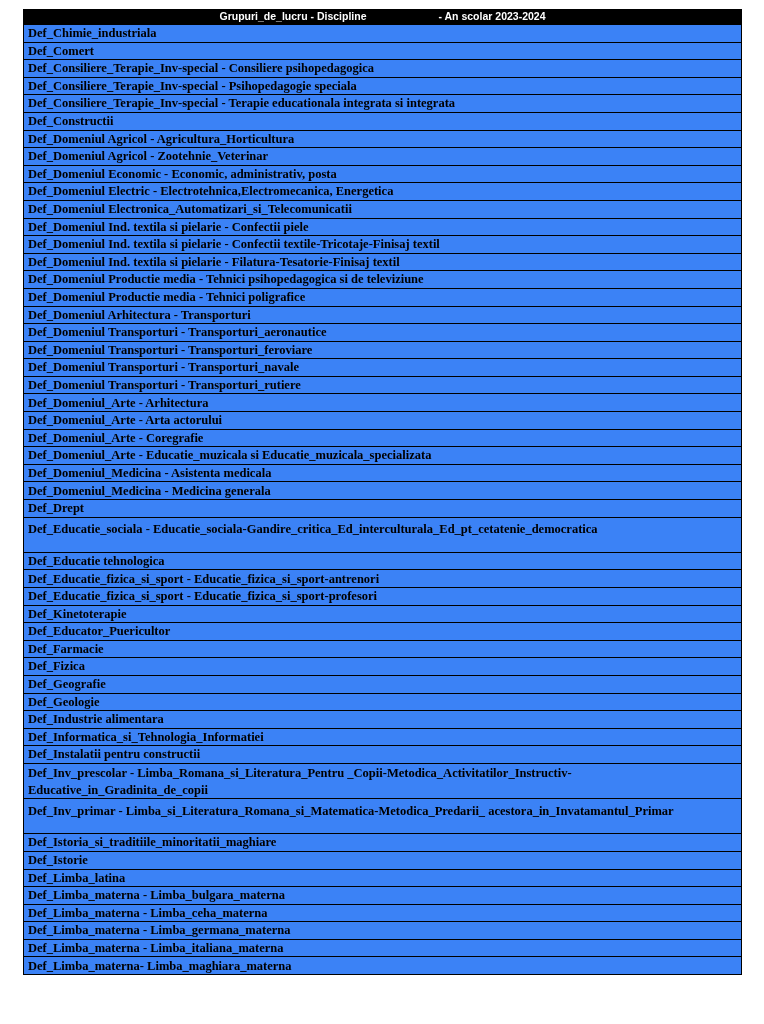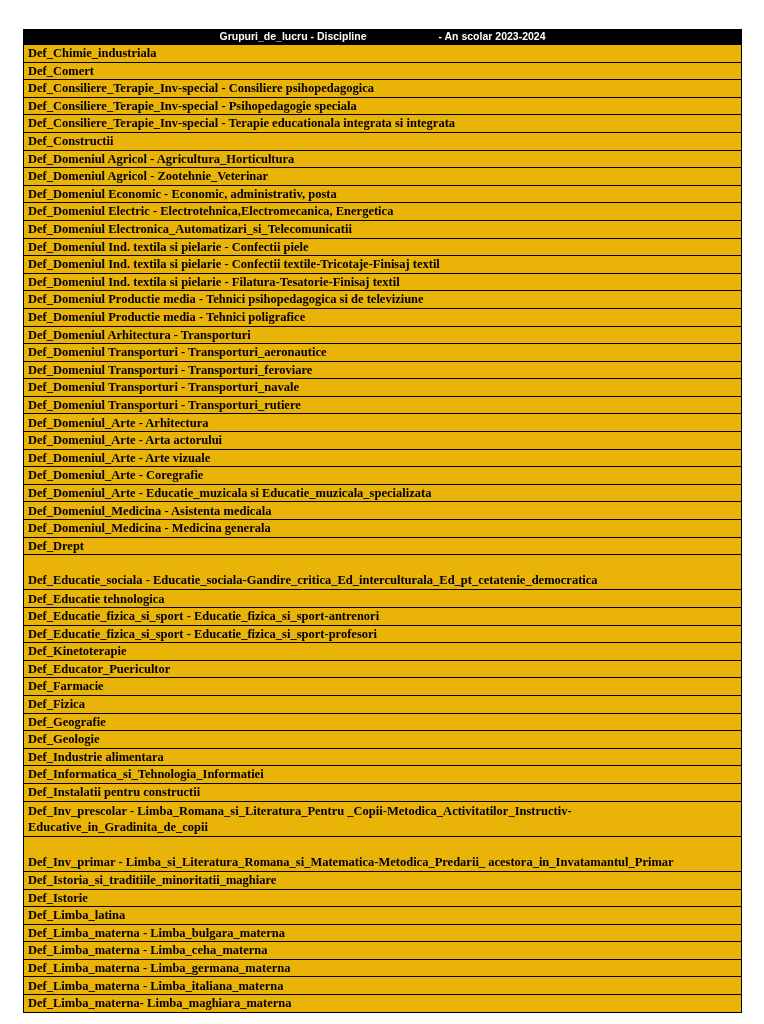--- a/index.html
+++ b/index.html
@@ -24,47 +24,46 @@
     color: #ffffff;
     height: 15px;
     display: flex;
     justify-content: center;
     align-items: center;
     gap: 72px;
     font-family: "Liberation Sans", sans-serif;
     font-weight: bold;
     font-size: 10.5px;
     line-height: 15px;
-    margin-top: 20px;
   }
   .table {
     border-top: 1px solid #000000;
   }
   .row {
     box-sizing: border-box;
     border: 1px solid #000000;
     border-top: none;
     min-height: 17.6px;
     display: flex;
     align-items: center;
     padding: 0 4px;
-    background: #eab308;
+    background: #3b82f6;
     cursor: pointer;
   }
   .row span {
     font-weight: bold;
     font-size: 12.5px;
     line-height: 16.4px;
     color: #000000;
     letter-spacing: 0;
   }
   .row.tall {
     min-height: 35.2px;
     align-items: flex-end;
-    padding-bottom: 1px;
+    padding-bottom: 14px;
   }
   .row.wrap {
     min-height: 35.2px;
     align-items: flex-end;
     padding-top: 1px;
   }
 </style>
 </head>
 <body>
 
@@ -138,23 +137,20 @@
       <div class="row">
         <span>Def_Domeniul Transporturi - Transporturi_rutiere</span>
       </div>
       <div class="row">
         <span>Def_Domeniul_Arte - Arhitectura</span>
       </div>
       <div class="row">
         <span>Def_Domeniul_Arte - Arta actorului</span>
       </div>
       <div class="row">
-        <span>Def_Domeniul_Arte - Arte vizuale</span>
-      </div>
-      <div class="row">
         <span>Def_Domeniul_Arte - Coregrafie</span>
       </div>
       <div class="row">
         <span>Def_Domeniul_Arte - Educatie_muzicala si Educatie_muzicala_specializata</span>
       </div>
       <div class="row">
         <span>Def_Domeniul_Medicina - Asistenta medicala</span>
       </div>
       <div class="row">
         <span>Def_Domeniul_Medicina - Medicina generala</span>

